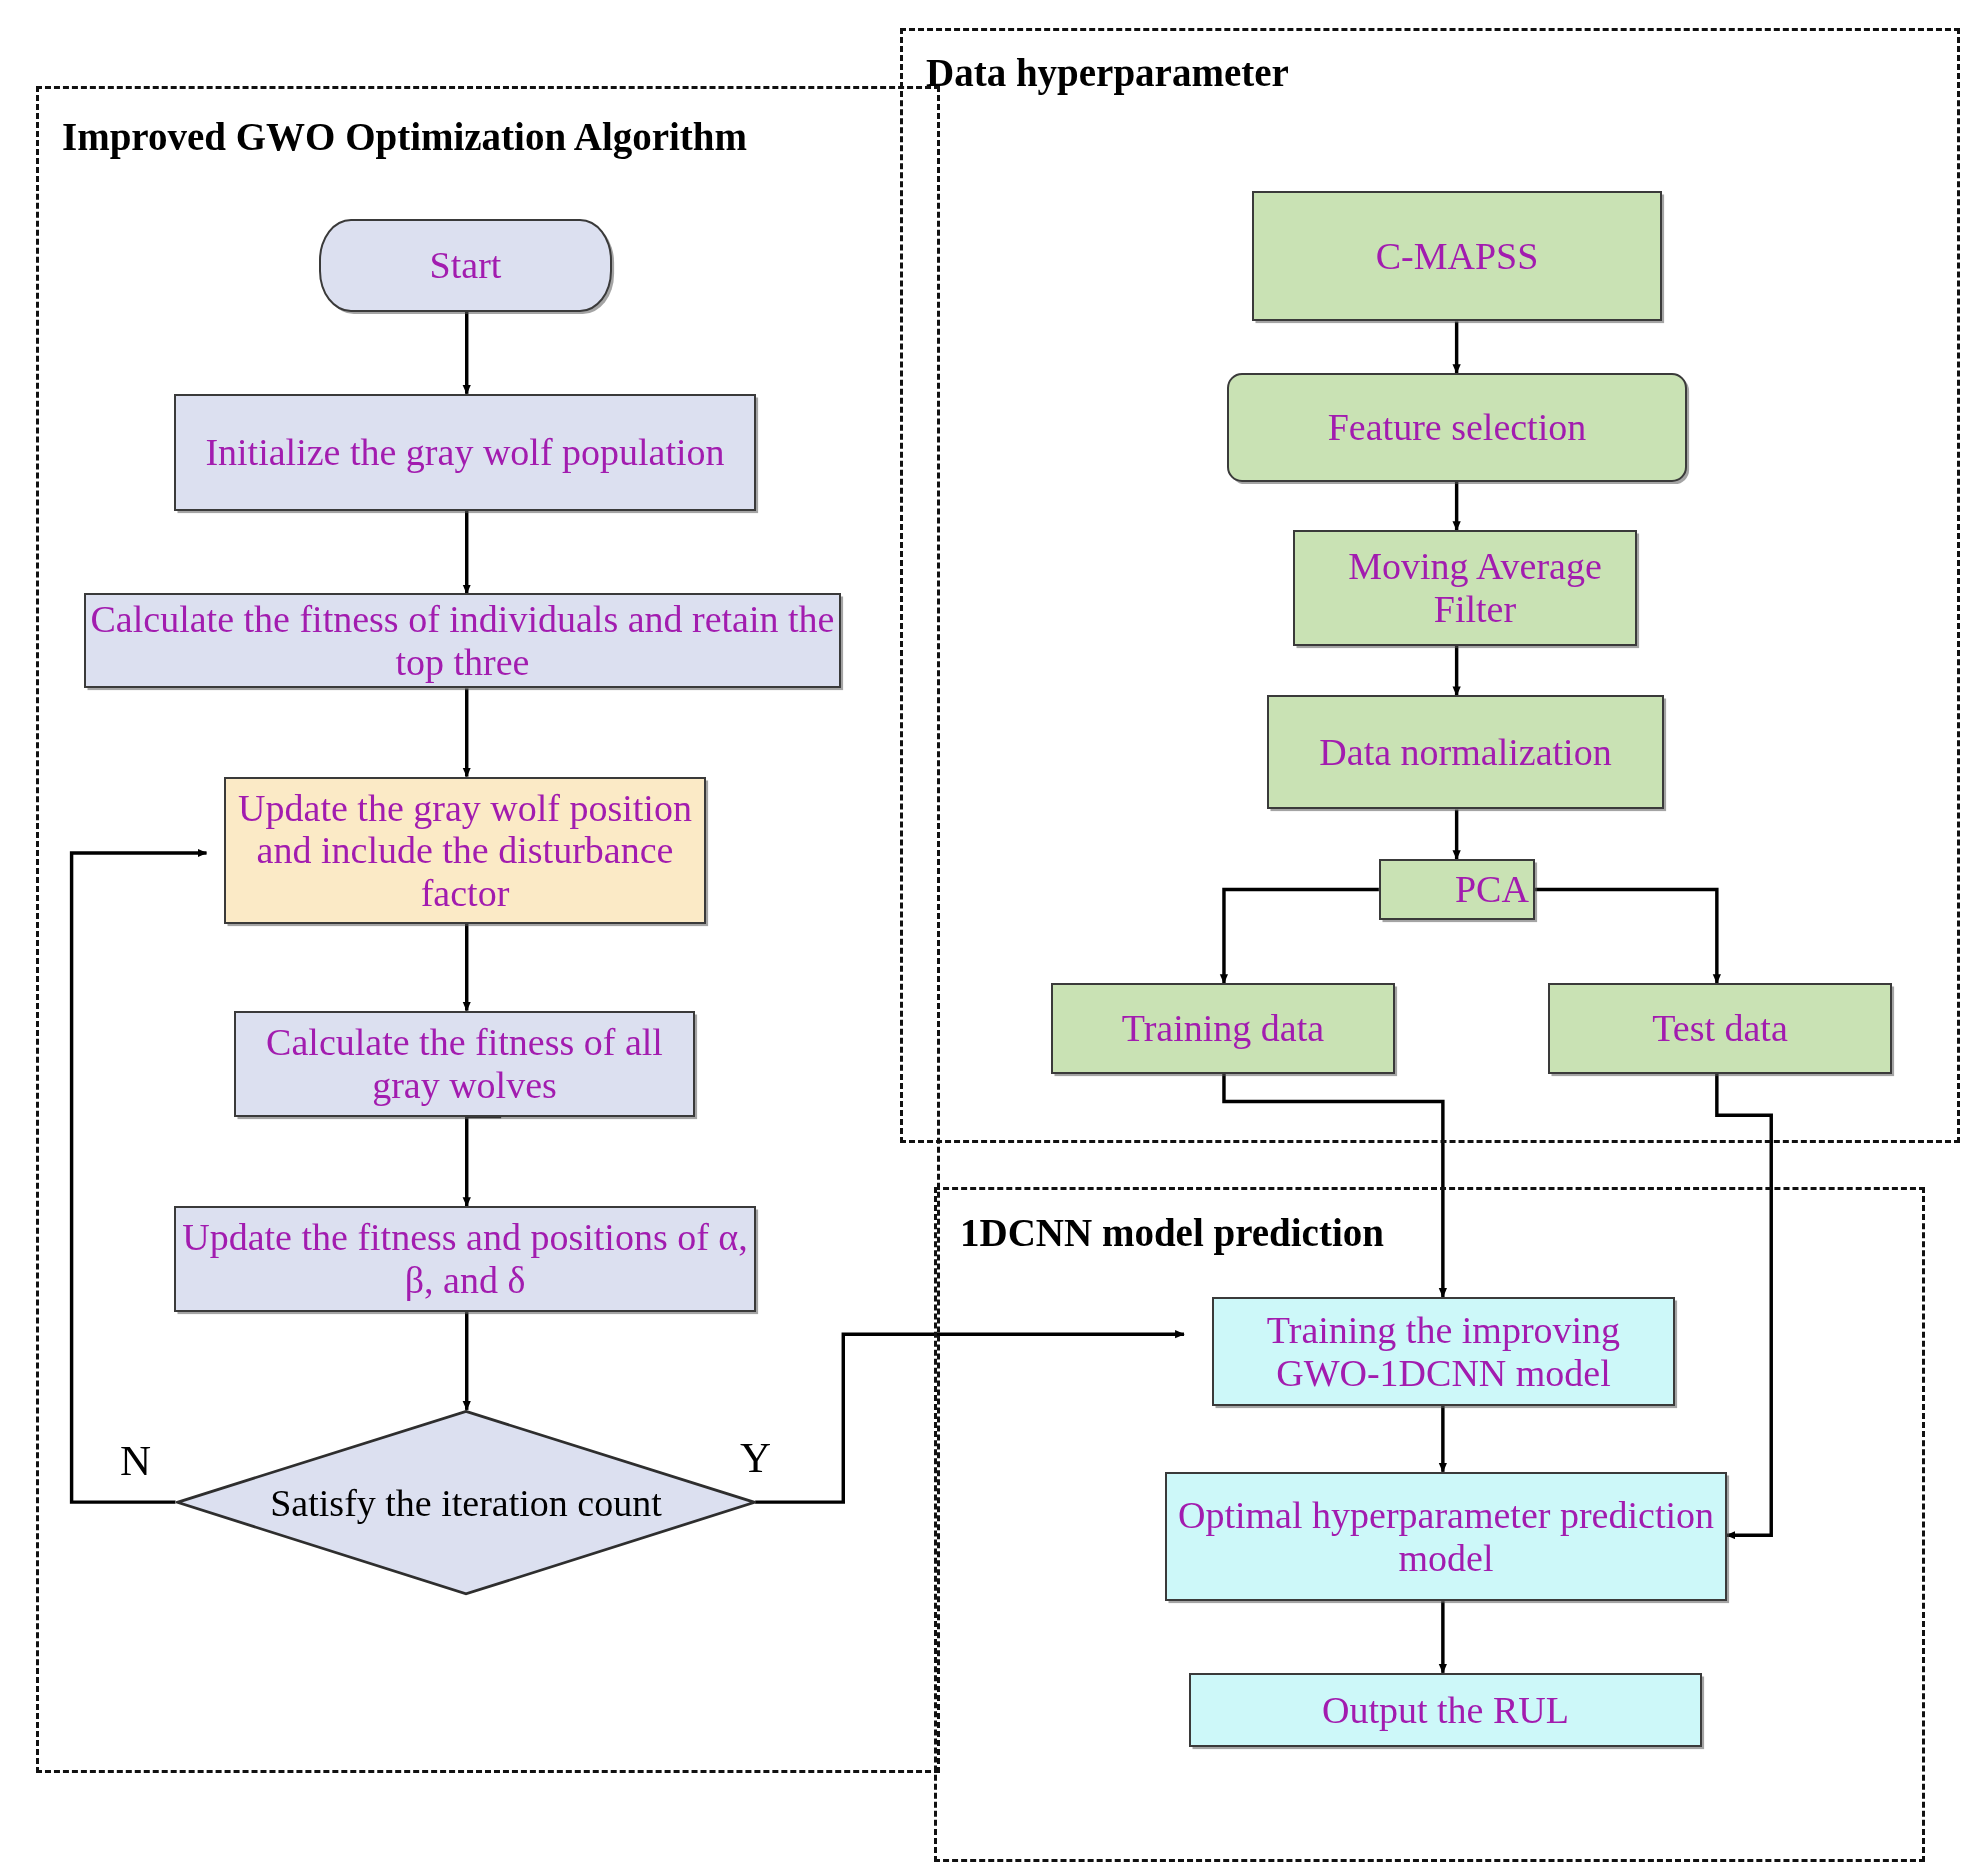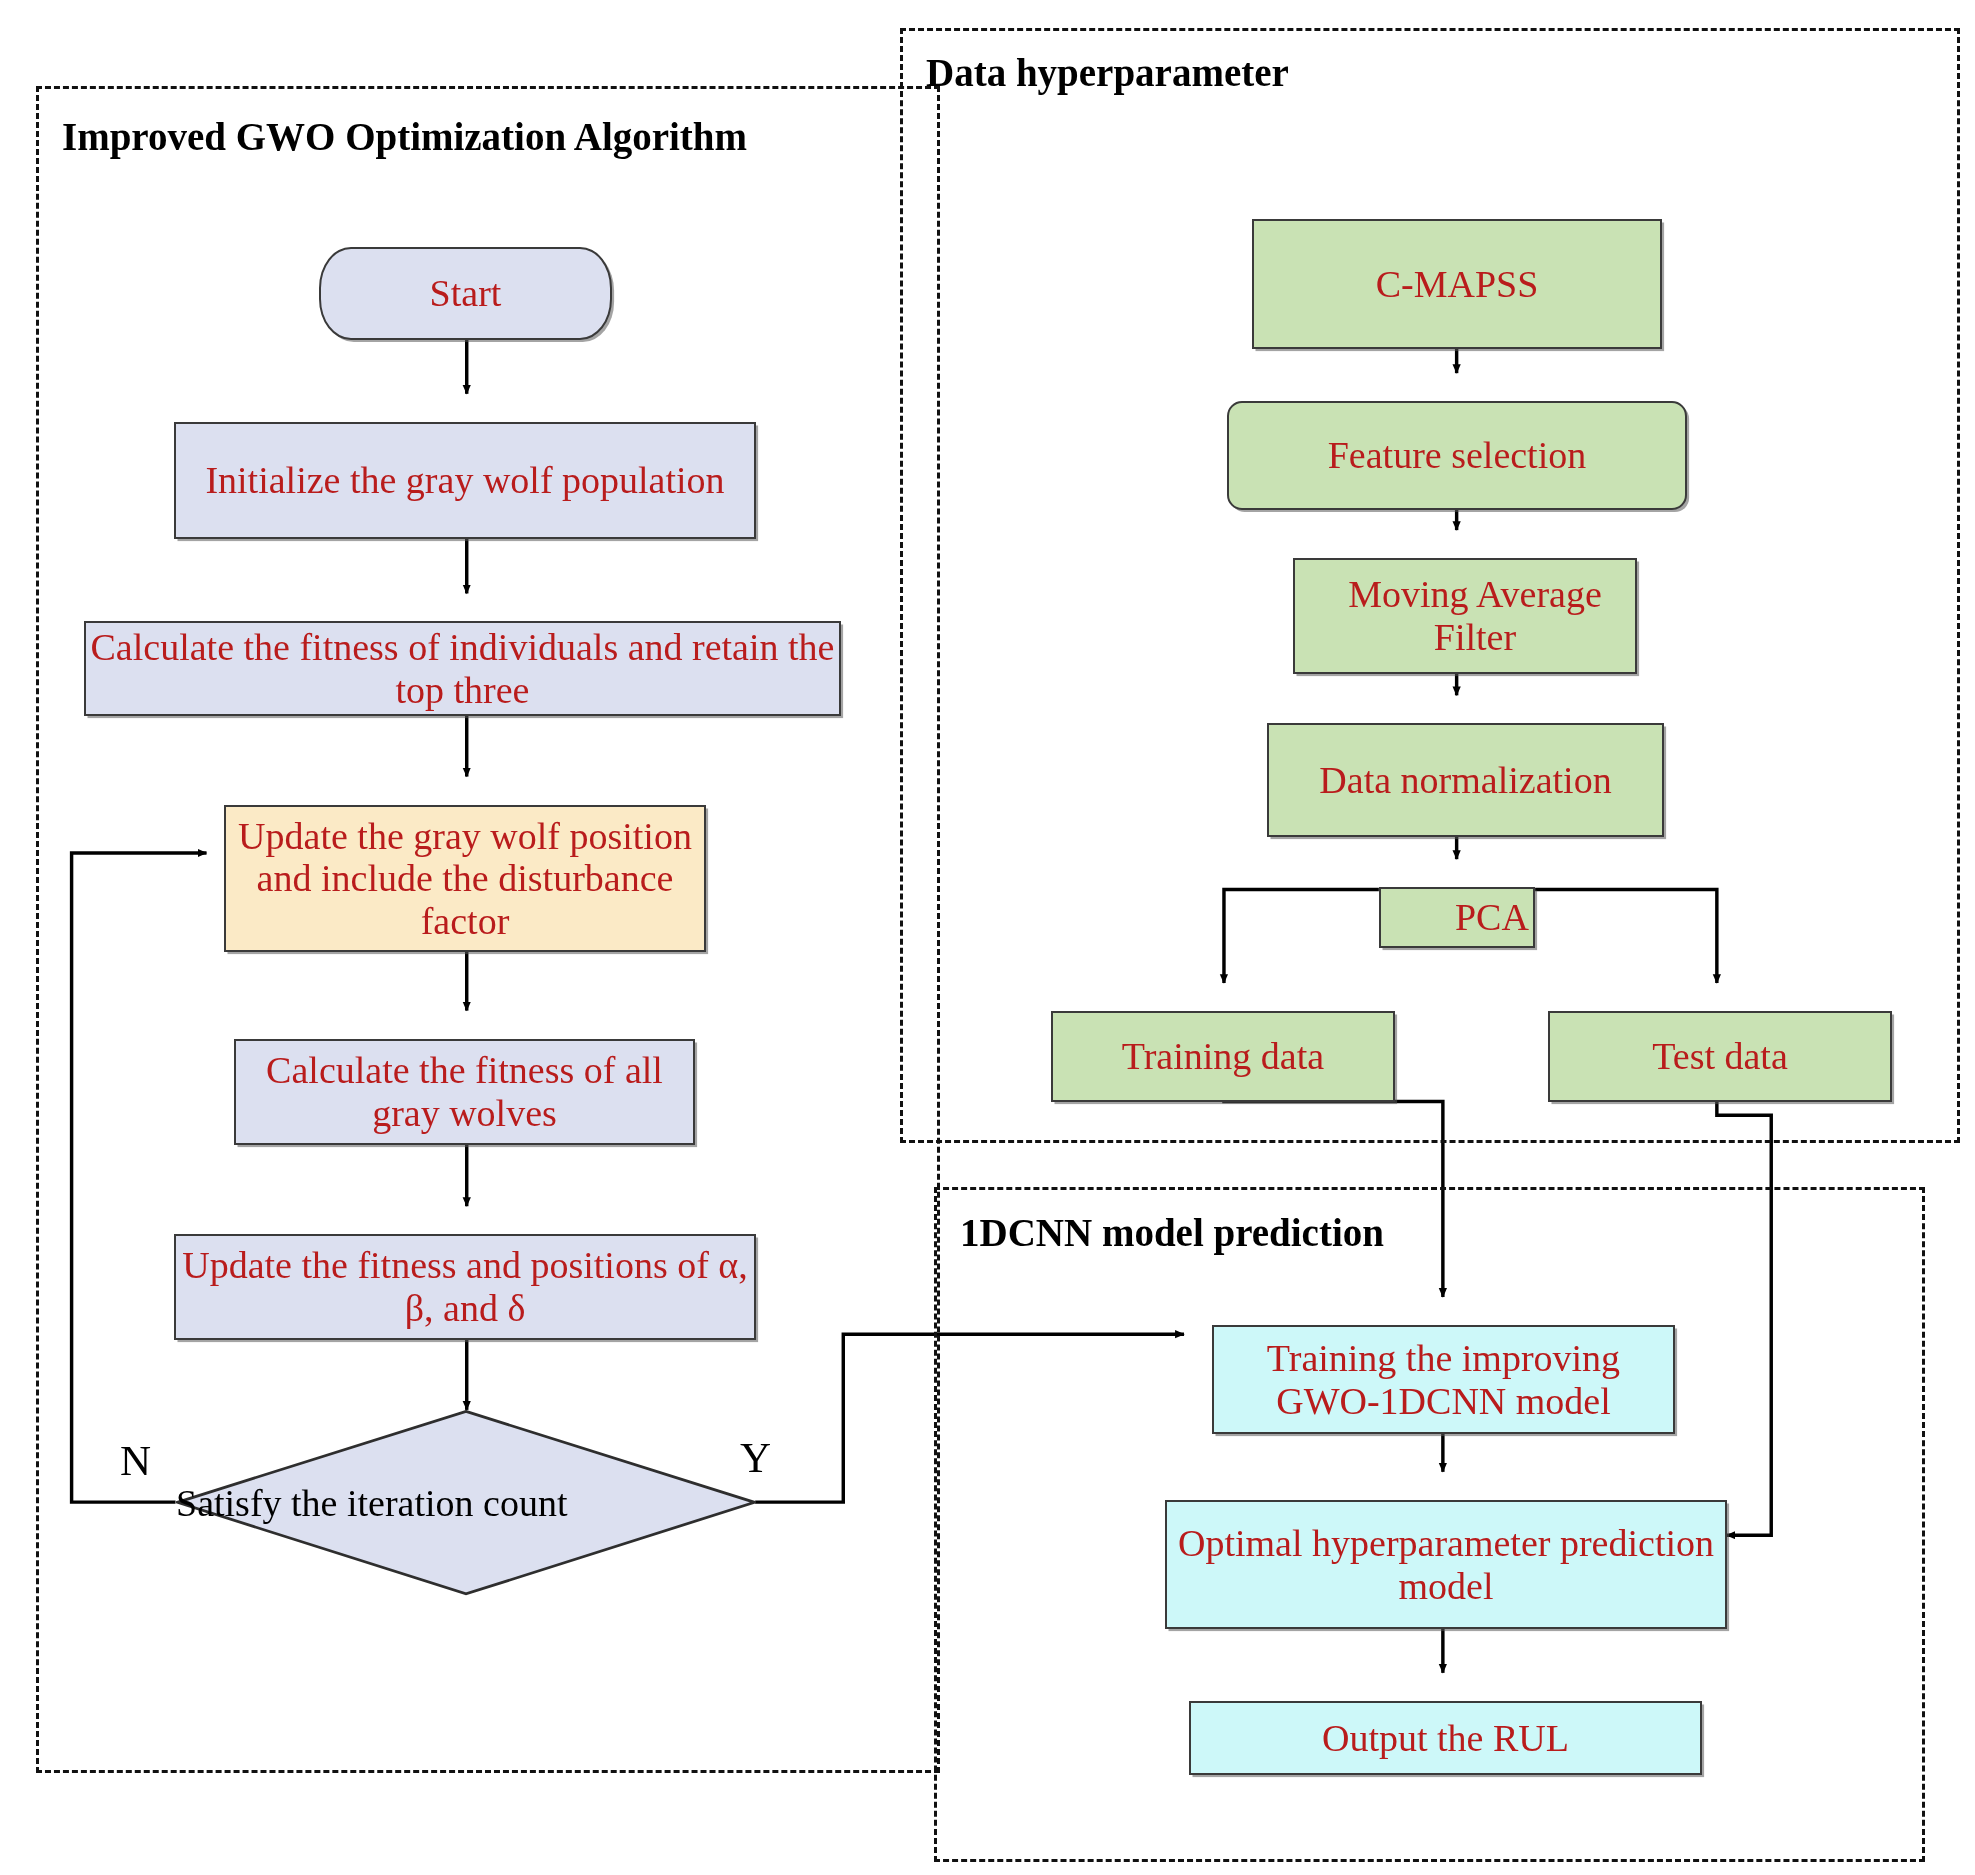--- a/index.html
+++ b/index.html
@@ -30,42 +30,41 @@
 
   
   .node{
     position:absolute;
     box-sizing:border-box;
     border:2.1px solid #3a3a3a;
     display:flex;
     align-items:center;
     justify-content:center;
     text-align:center;
-    color:#b91c1c;
+    color:#a21caf;
     line-height:1.12;
     padding:1.4px 4.1px;
     box-shadow:2.8px 2.8px 0 -0.7px rgba(90,90,90,0.55);
-    margin-top:28px;
   }
   .node span{display:block;width:100%;}
   .n-blue{background:#dce0f0;}
   .n-green{background:#c9e2b4;}
   .n-cyan{background:#cdf8f9;}
   .n-cream{background:#fbeac6;}
   .n-start{
     border-radius:32px/41px;
     background:#dce0f0;
   }
 
   
   .diamond-wrap{position:absolute;}
   .diamond-label{
     position:absolute;
     left:0;top:0;width:100%;height:100%;
-    display:flex;align-items:center;
+    display:flex;align-items:center;justify-content:center;
     text-align:center;color:#000;
     pointer-events:none;
   }
 
   
   .branch{
     position:absolute;
     color:#000;
     font-family:"Liberation Serif", serif;
   }

